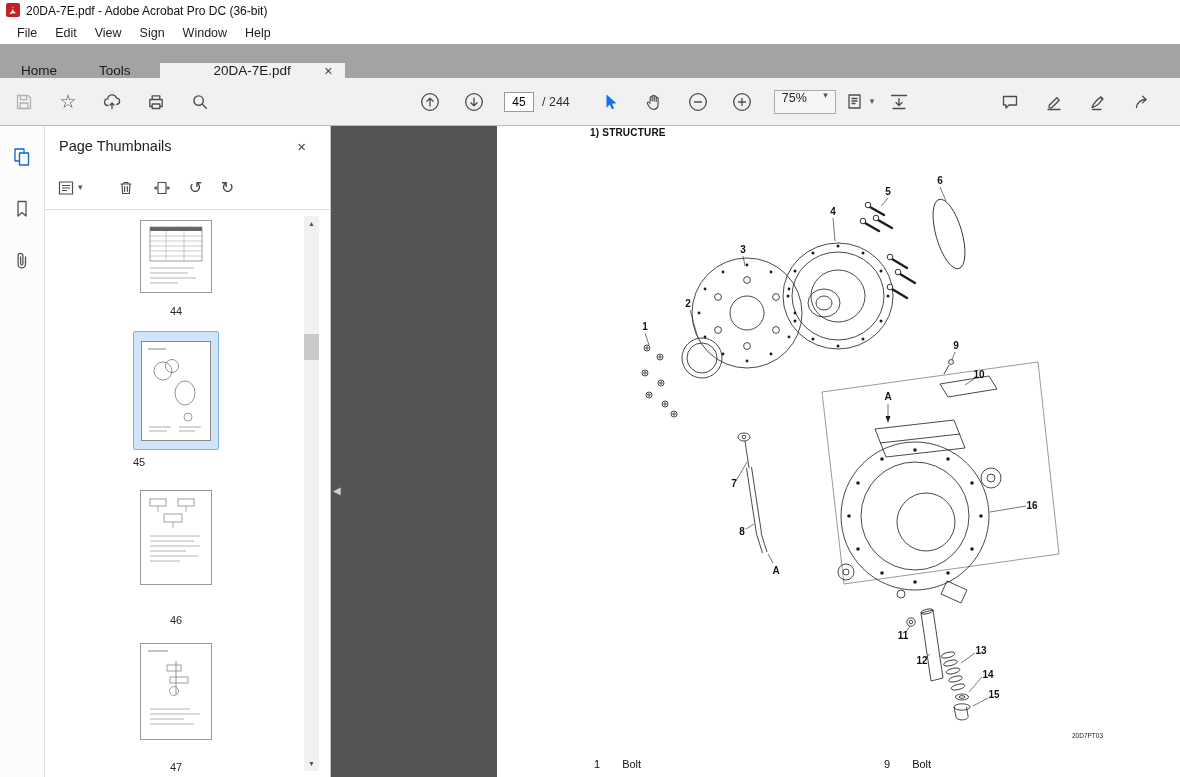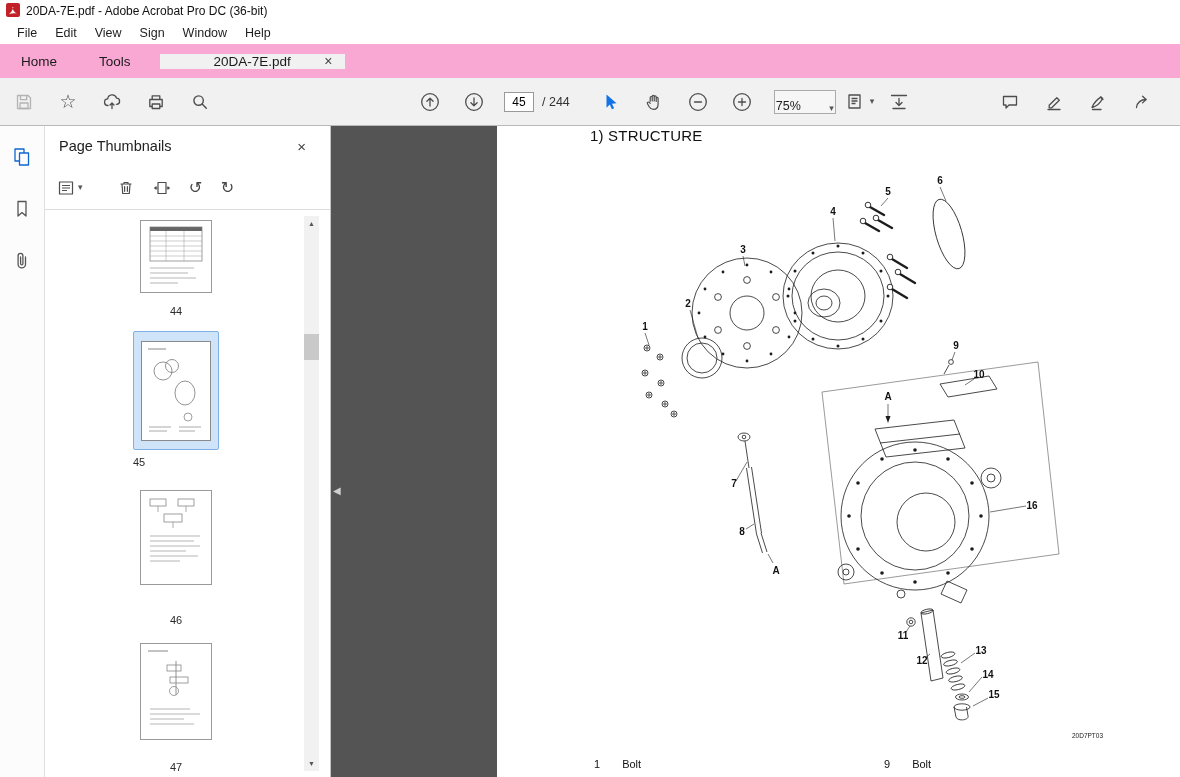--- a/index.html
+++ b/index.html
@@ -3,33 +3,33 @@
 <meta charset="utf-8">
 <style>
 *{margin:0;padding:0;box-sizing:border-box}
 html,body{width:1180px;height:777px;overflow:hidden;background:#fff;font-family:"Liberation Sans","DejaVu Sans",sans-serif}
 
 .titlebar{height:22px;display:flex;align-items:center;gap:6px;padding-left:6px;background:#fff;font-size:12px;color:#111}
 
 .menubar{height:22px;display:flex;align-items:center;background:#fff;font-size:12.5px;color:#1e1e1e;padding-left:8px}
 .menu-item{padding:2px 9px;cursor:default}
 
-.tabbar{height:34px;background:#f9a8d4;display:flex;align-items:center;font-size:13.5px;color:#1a1a1a}
+.tabbar{height:34px;background:#a3a3a3;display:flex;align-items:flex-end;font-size:13.5px;color:#1a1a1a}
 .tab-plain{display:flex;align-items:center;padding:0 21px;cursor:default}
 .tab-doc{width:185px;margin-left:8px;background:#f1f1f1;display:flex;align-items:center;justify-content:center;position:relative;cursor:default}
 .tab-close{position:absolute;right:12px;top:50%;transform:translateY(-50%);font-size:14px;color:#444;line-height:1}
 
 .toolbar{height:48px;background:#f1f1f1;border-bottom:1px solid #b9b9b9;display:flex;align-items:center;padding-left:2px;color:#4d4d4d}
 .tbi{width:34px;height:34px;margin:0 5px;flex:0 0 auto;display:flex;align-items:center;justify-content:center}
 .tbi svg{display:block}
 .disabled{color:#b3b3b3}
 .star-glyph{font-size:19px;line-height:1}
 .page-input{width:30px;height:20px;margin-left:8px;border:1px solid #999;background:#fff;text-align:center;font-size:12px;font-family:inherit}
 .page-total{margin-left:8px;font-size:12.5px;color:#333;white-space:nowrap}
-.zoom-box{margin-left:10px;width:62px;height:24px;border:1px solid #ababab;background:#f6f6f6;display:flex;align-items:flex-end;justify-content:space-between;padding:0 1px;font-size:12.5px;color:#222;flex:0 0 auto}
+.zoom-box{margin-left:10px;width:62px;height:24px;border:1px solid #ababab;background:#f6f6f6;display:flex;align-items:flex-start;justify-content:space-between;padding:0 7px;font-size:12.5px;color:#222;flex:0 0 auto}
 .caret{font-size:9px;color:#555;line-height:1}
 .combo{display:flex;align-items:center;gap:3px;margin:0 3px;flex:0 0 auto}
 .sp186{width:186px;flex:0 0 auto}.sp18{width:18px;flex:0 0 auto}.sp6{width:6px;flex:0 0 auto}.grow{flex:1}
 .right-group{display:flex;margin-right:16px}
 
 .main{display:flex;height:651px}
 .rail{width:45px;background:#fcfcfc;border-right:1px solid #e0e0e0;display:flex;flex-direction:column;align-items:center;padding-top:20px;gap:26px;color:#555}
 .rail .active{color:#0d66d0}
 .panel{width:286px;background:#fff;border-right:1px solid #c4c4c4;display:flex;flex-direction:column}
 .panel-header{height:40px;display:flex;align-items:center;padding-left:14px;position:relative;font-size:14.5px;color:#222}
@@ -47,21 +47,21 @@
 .thumb-label{font-size:11px;color:#2a2a2a;}
 .t44{left:95px;top:10px}.t44 .thumb-label{margin-top:12px}
 .selbox{position:absolute;left:88px;top:121px;width:86px;height:119px;background:#cfe4f9;border:1px solid #7fb0e3;border-radius:2px;display:flex;align-items:flex-start;justify-content:center;padding-top:9px}
 .t45label{position:absolute;left:88px;top:246px;width:86px}
 .t46{left:95px;top:280px}.t46 .thumb-label{margin-top:29px}
 .t47{left:95px;top:433px}.t47 .thumb-label{margin-top:21px}
 
 .docarea{flex:1;background:#545454;position:relative;overflow:hidden}
 .collapse{position:absolute;left:2px;top:360px;color:#cfcfcf;font-size:10px;line-height:1}
 .page{position:absolute;left:166px;top:0;width:683px;height:651px;background:#fff}
-.heading{position:absolute;left:93px;top:1px;font-size:15px;font-weight:normal;color:#111;letter-spacing:.2px}
+.heading{position:absolute;left:93px;top:1px;font-size:10px;font-weight:bold;color:#111;letter-spacing:.2px}
 .figure{position:absolute;left:0;top:0}
 .parts-row{position:absolute;top:632px;font-size:11px;color:#111;display:flex}
 .pr1{left:97px}.pr2{left:387px}
 .part-name{margin-left:22px}
 </style>
 </head>
 <body>
 
 <div class="titlebar">
   <span>

